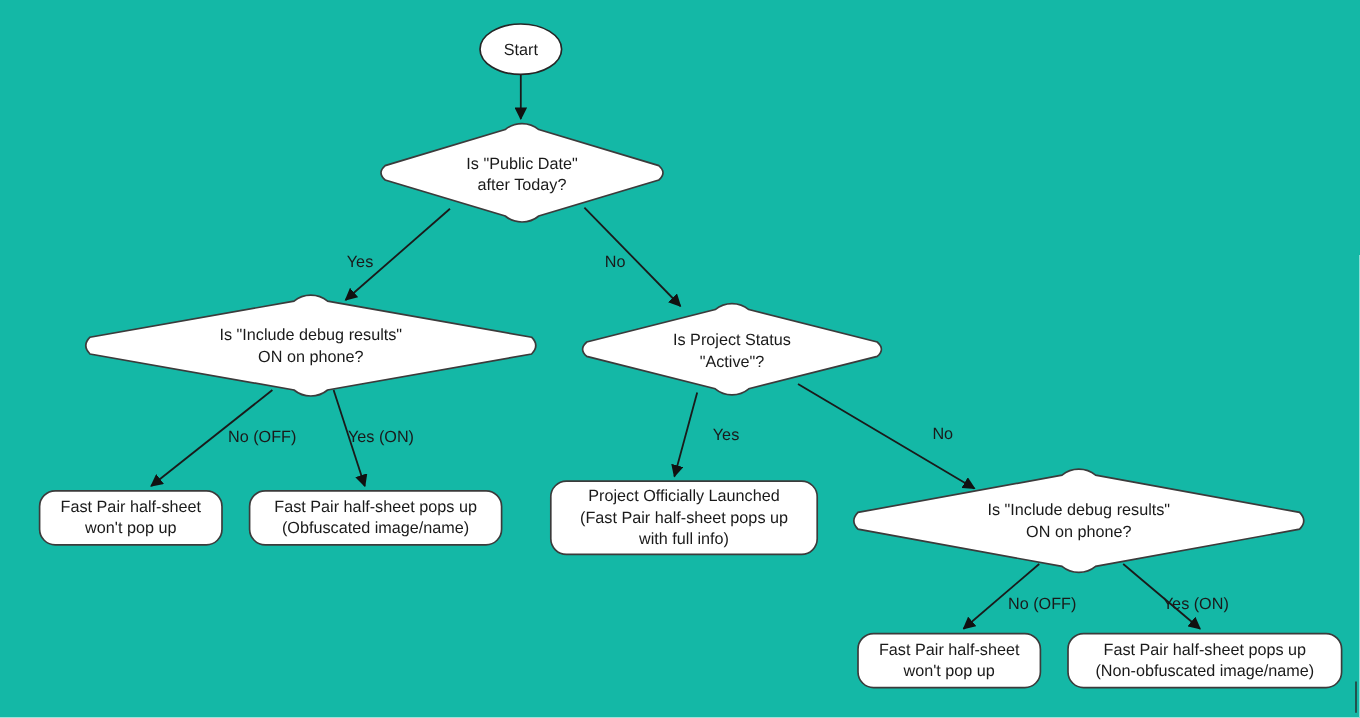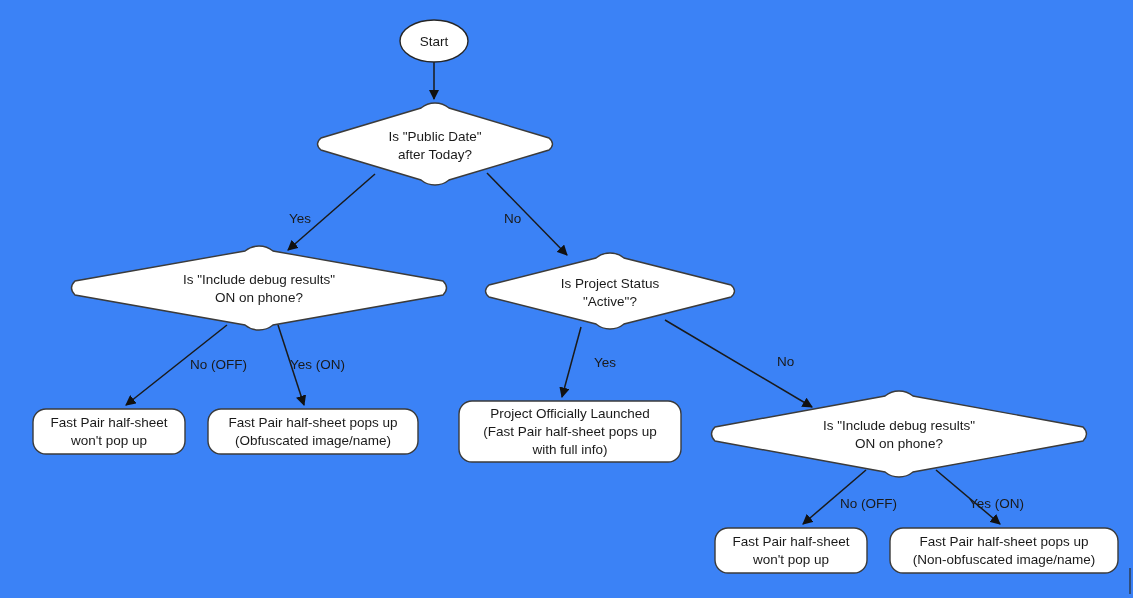--- a/index.html
+++ b/index.html
@@ -7,21 +7,21 @@
     padding: 0;
     background: #ffffff;
   }
   body {
     font-family: "Liberation Sans", sans-serif;
   }
   #canvas {
     position: relative;
     width: 1133px;
     height: 598px;
-    background: #3b82f6;
+    background: #14b8a6;
     overflow: hidden;
   }
   svg#flow {
     position: absolute;
     left: 0;
     top: 0;
     width: 1133px;
     height: 598px;
   }
   .shape-stroke {

